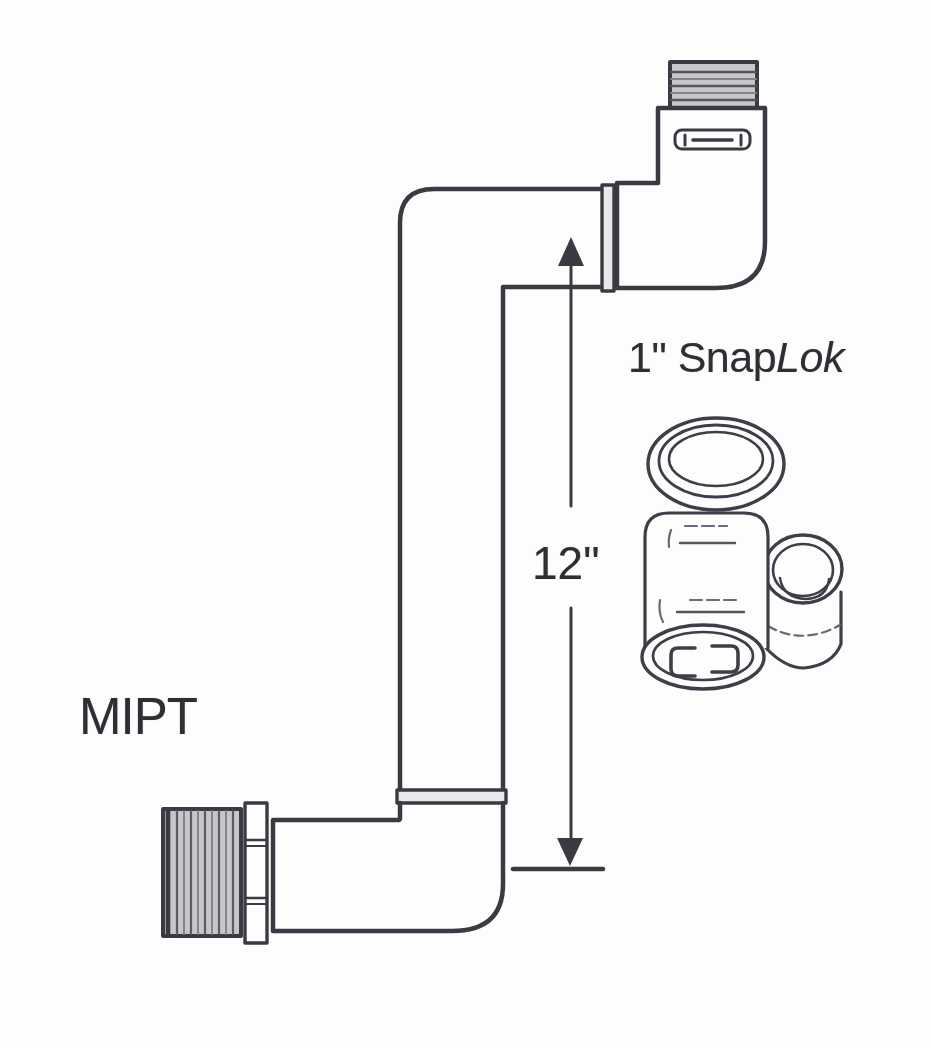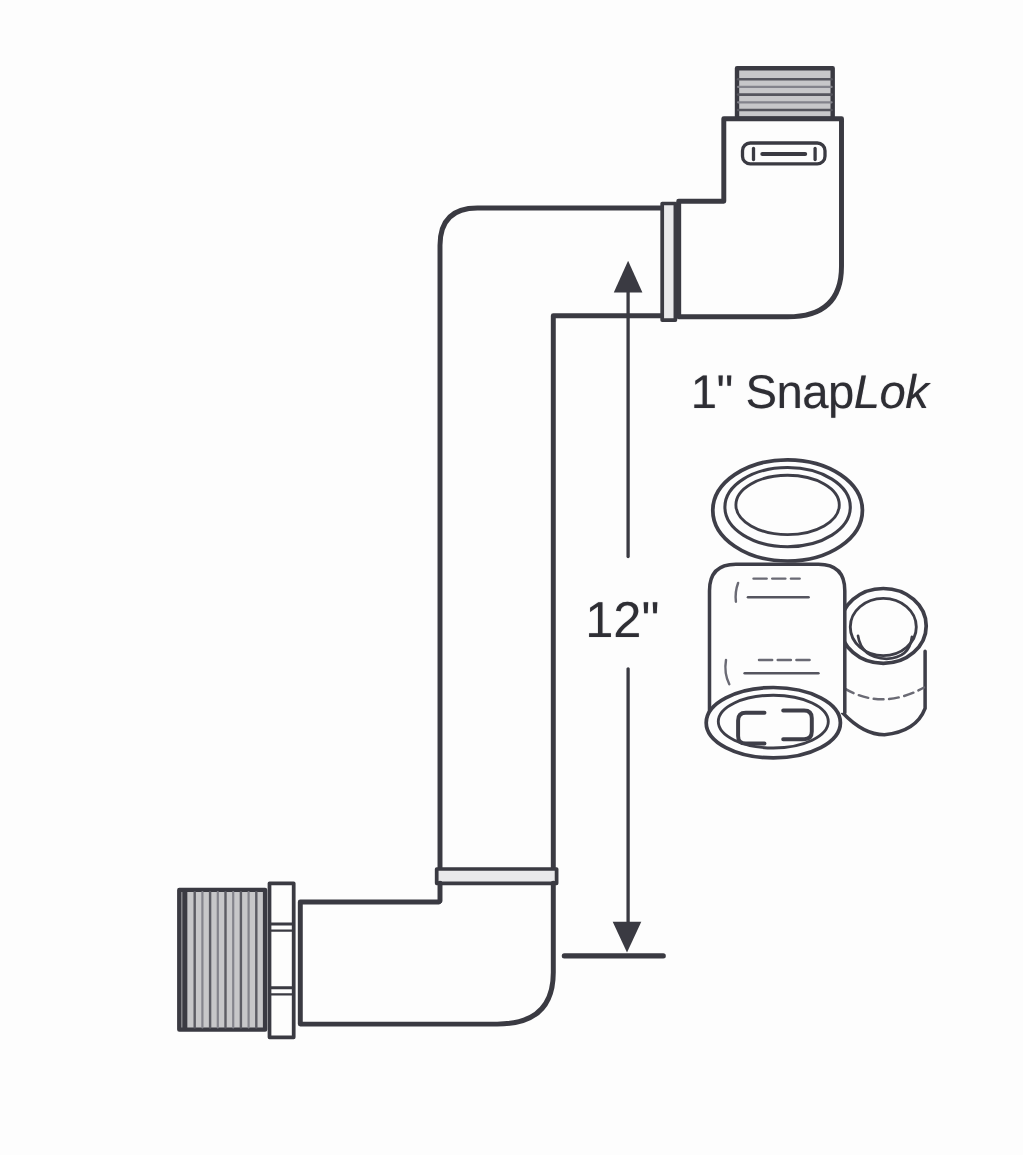--- a/index.html
+++ b/index.html
@@ -123,17 +123,18 @@
       </g>
 
       <g>
         <ellipse cx="716" cy="464" rx="68" ry="46" fill="#fdfdfd" stroke-width="3.4"></ellipse>
         <ellipse cx="716" cy="461" rx="57" ry="36" stroke-width="2.8"></ellipse>
         <ellipse cx="716" cy="459" rx="47" ry="27" stroke-width="2.6"></ellipse>
       </g>
     </g>
   </svg>
 
+  <div class="label label-mipt">MIPT</div>
 
   <div class="label label-dim">12"</div>
 
   <div class="label label-snaplok"><span>1" Snap</span><span class="italic">Lok</span></div>
 </div>
 
 </body></html>

